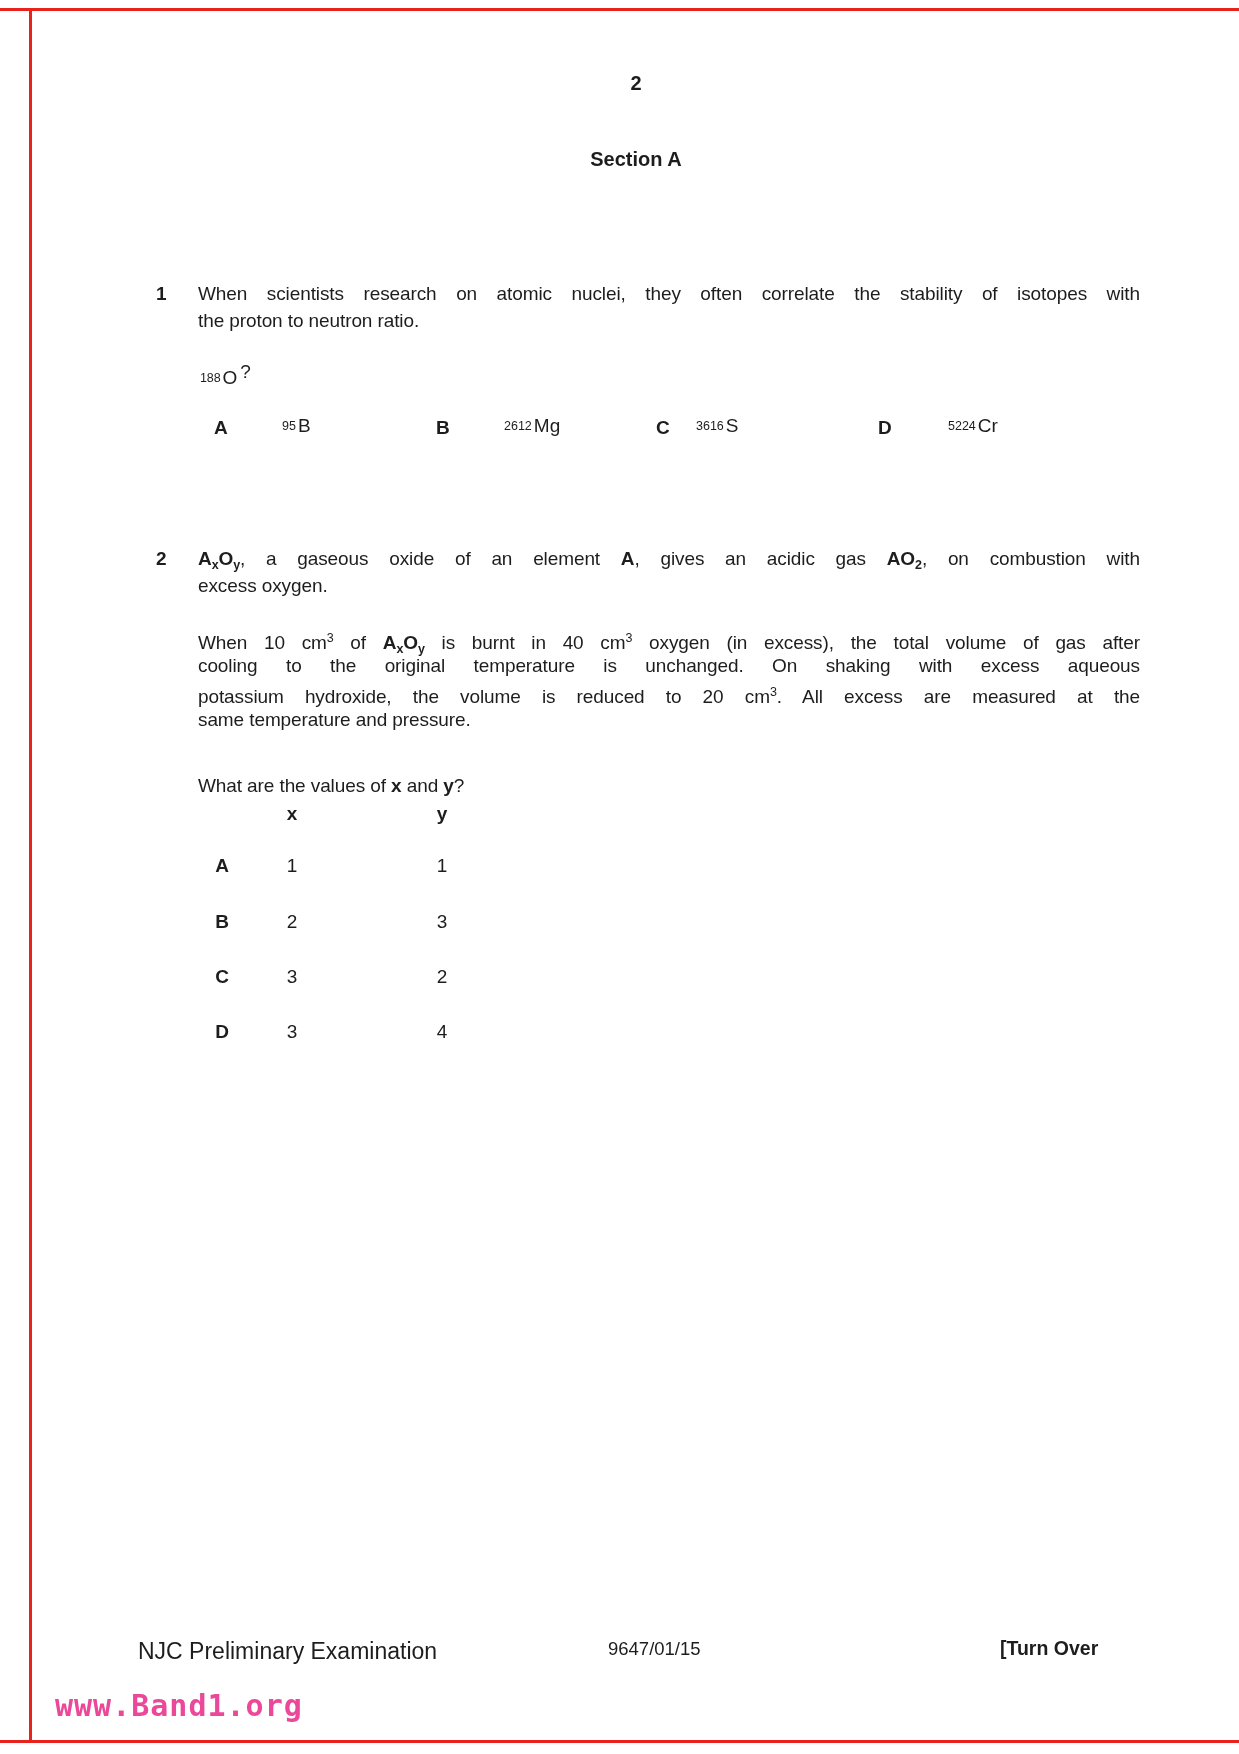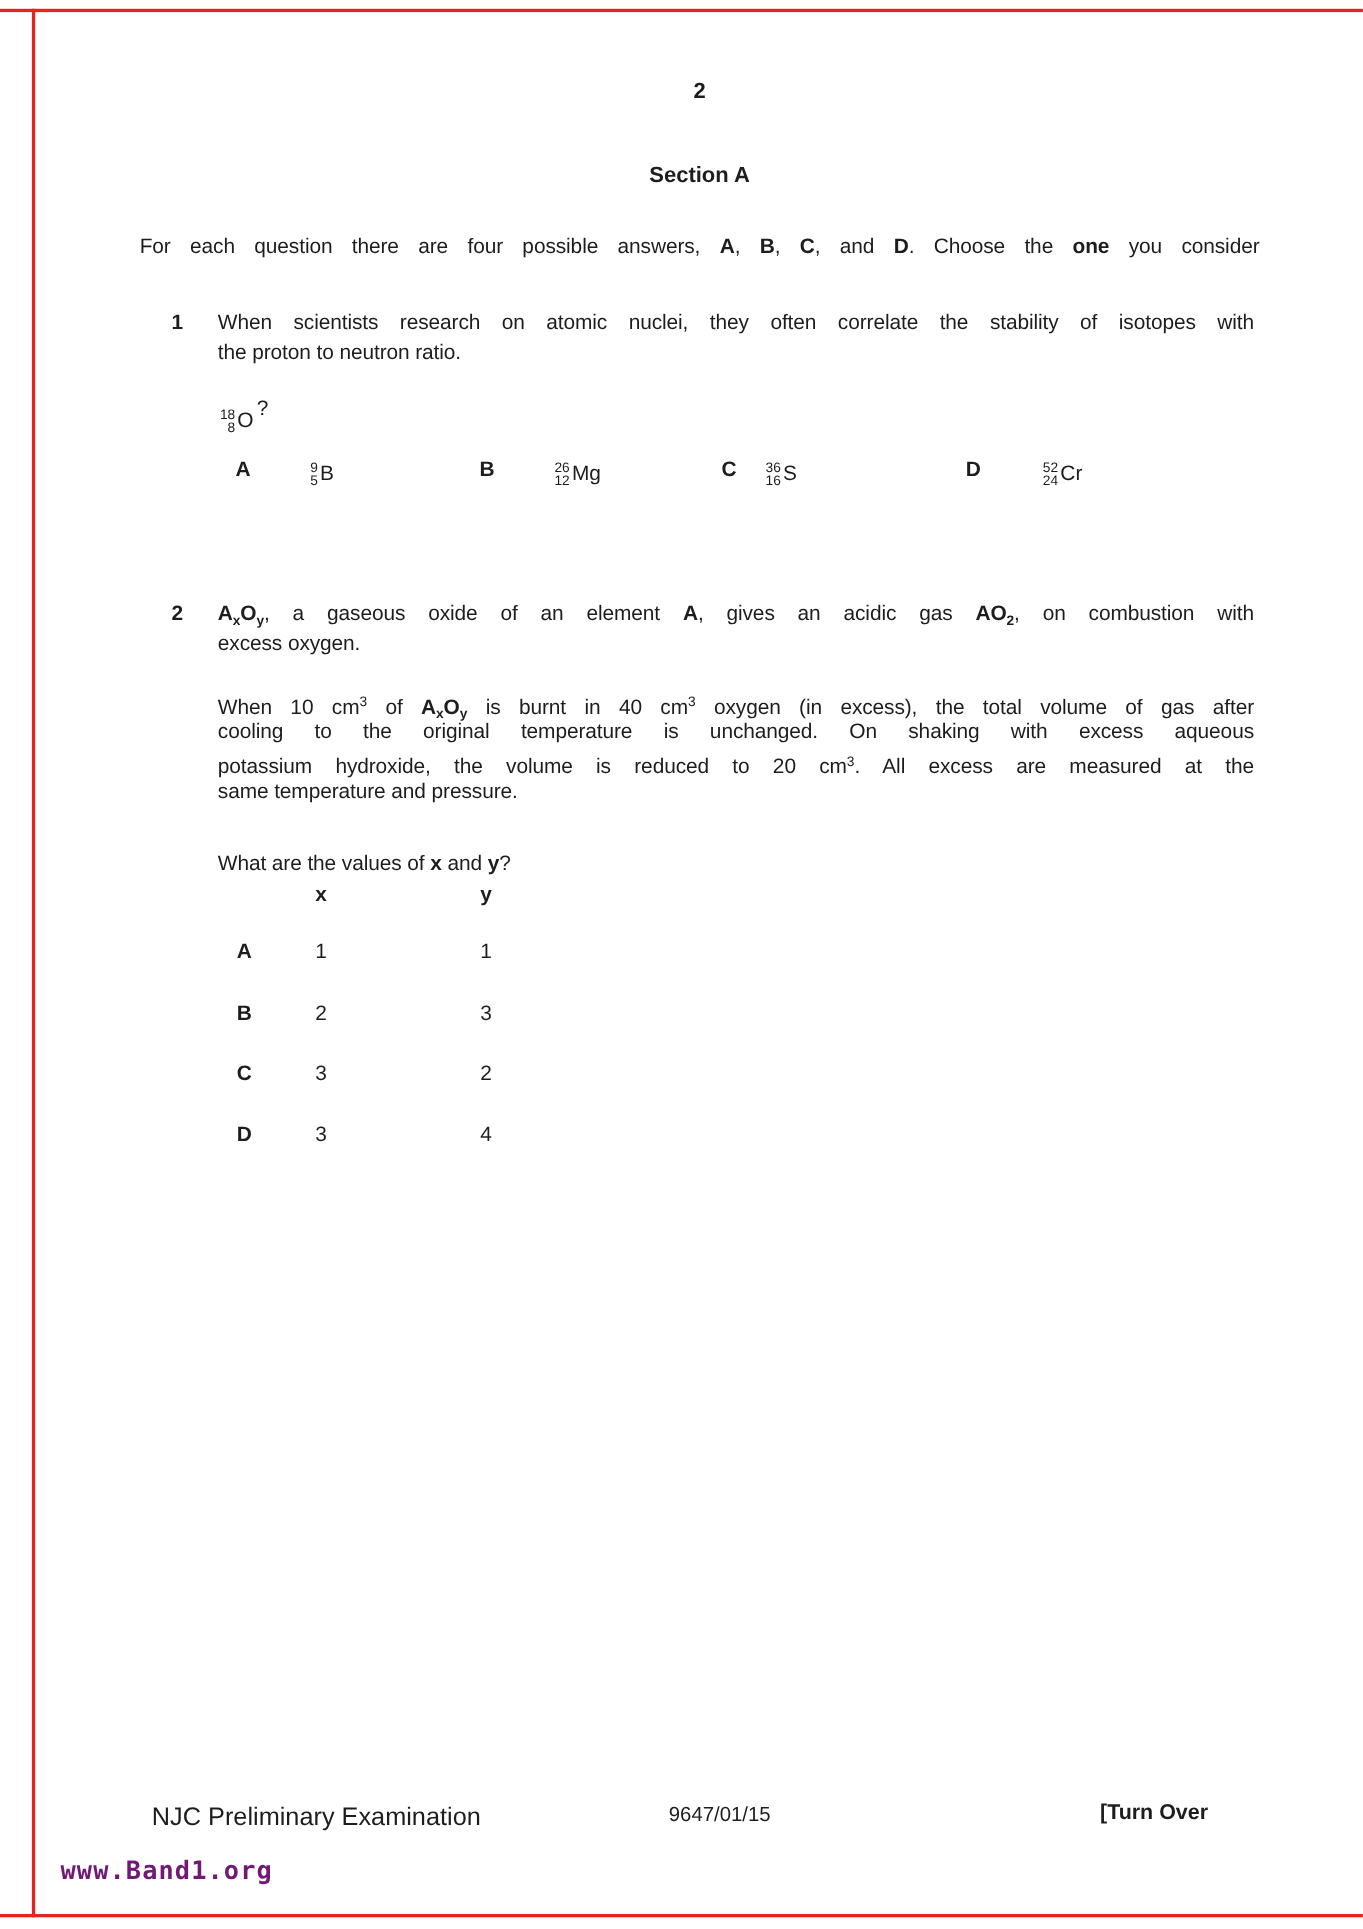--- a/index.html
+++ b/index.html
@@ -24,50 +24,49 @@
 
   .instr{position:absolute;left:127px;top:211px;width:1018px;}
 
   .qnum{position:absolute;left:156px;font-size:19px;line-height:27px;font-weight:bold;}
   .ql{position:absolute;left:198px;width:942px;}
 
   .sup{font-size:12.5px;vertical-align:7px;}
   .sub{font-size:12.5px;vertical-align:-4px;}
 
   .nuclide{display:inline-flex;align-items:center;margin:0 3px 0 2px;vertical-align:-4px;}
-  .az{display:inline-flex;flex-direction:column;align-items:flex-end;
+  .az{display:inline-flex;flex-direction:row;align-items:flex-end;
       font-size:12.5px;line-height:12px;margin-right:2px;}
   .sym{font-size:19px;line-height:20px;}
 
   .optletter{position:absolute;top:417px;font-size:19px;font-weight:bold;}
   .optval{position:absolute;top:412px;}
 
   .tcell{position:absolute;width:60px;text-align:center;font-size:19px;line-height:27px;}
 
   .footer-exam{position:absolute;left:138px;top:1638px;font-size:23px;}
   .footer-code{position:absolute;left:608px;top:1638px;font-size:18.5px;}
   .footer-turn{position:absolute;left:1000px;top:1637px;font-size:19.5px;font-weight:bold;}
   .watermark{position:absolute;left:55px;top:1688px;
-             font-family:"DejaVu Sans Mono",monospace;font-size:23px;font-weight:bold;
-             letter-spacing:1px;color:#701a75;}
+             font-family:"DejaVu Sans Mono",monospace;font-size:30px;font-weight:bold;
+             letter-spacing:1px;color:#ec4899;}
 </style>
 </head>
 <body>
 
 <div>
 
   <div class="frame-top"></div>
   <div class="frame-left"></div>
   <div class="frame-bottom"></div>
 
   <div class="pagenum">2</div>
   <div class="section-title">Section A</div>
 
   <div class="instr">
-    <div class="tline just"><span>For each question there are four possible answers, </span><b>A</b><span>, </span><b>B</b><span>, </span><b>C</b><span>, and </span><b>D</b><span>. Choose the </span><b>one</b><span> you consider</span></div>
   </div>
 
   <div class="qnum" style="top:280px">1</div>
   <div class="ql tline just" style="top:280px">When scientists research on atomic nuclei, they often correlate the stability of isotopes with</div>
   <div class="ql tline" style="top:307px">the proton to neutron ratio.</div>
 
   <div class="ql tline" style="top:358px"><span class="nuclide">
         <span class="az">
           <span>18</span>
           <span>8</span>

